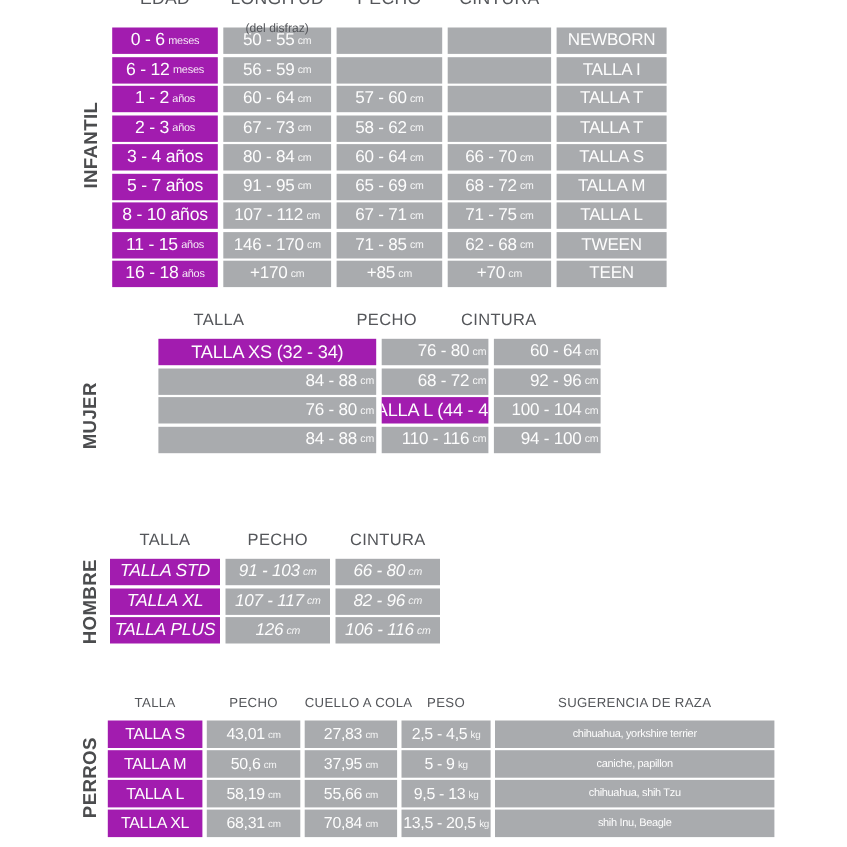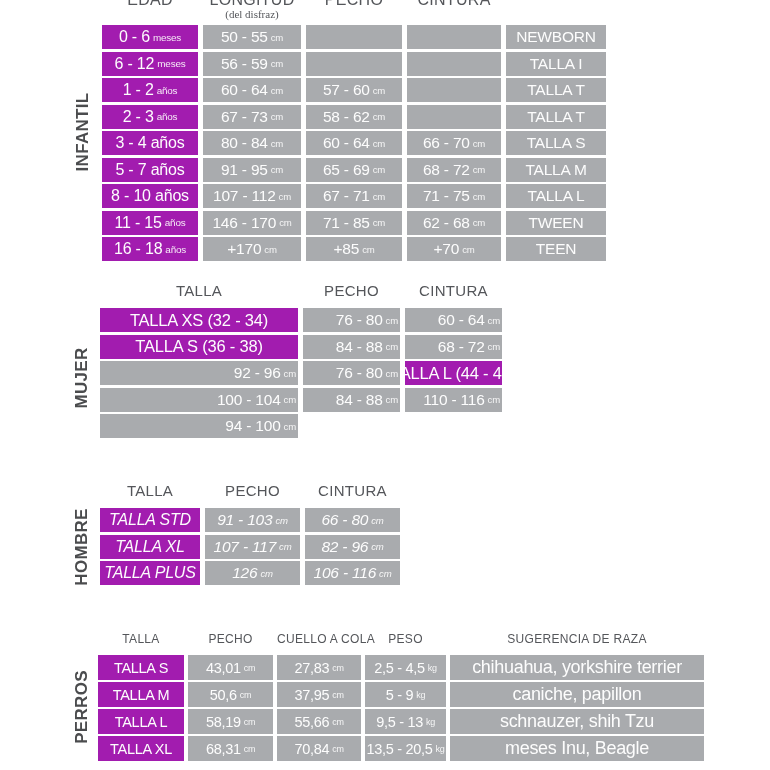--- a/index.html
+++ b/index.html
@@ -17,49 +17,49 @@
         letter-spacing:-0.2px;}
   .dark{background:#a21caf;}
   .light{background:#a9abae;}
   .unit{font-size:62%;margin-left:3px;opacity:.92;}
 
   
   #sec-infantil{left:102px;top:0;}
   #sec-infantil .thead{grid-template-columns:96px 98px 96px 94px 100px;height:25px;}
   #sec-infantil .th{font-size:16px;}
   #sec-infantil .th-label{position:absolute;top:-9px;left:0;right:0;}
-  #sec-infantil .th-sub{position:absolute;top:8px;left:0;right:0;font-family:Liberation Serif, serif;}
+  #sec-infantil .th-sub{position:absolute;top:20px;left:0;right:0;}
   #sec-infantil .tbody{grid-template-columns:96px 98px 96px 94px 100px;}
   #sec-infantil .dark{font-size:16px;}
   #sec-infantil .light{font-size:15.5px;}
 
   
   #sec-mujer{left:100px;top:282px;}
   #sec-mujer .thead{grid-template-columns:198px 97px 97px;height:26px;}
   #sec-mujer .th{font-size:15px;}
-  #sec-mujer .tbody{grid-template-columns:198px 97px 97px;}
+  #sec-mujer .tbody{grid-template-columns:198px 97px 97px;margin-left:44px;}
   #sec-mujer .dark{font-size:16.5px;}
   #sec-mujer .light{font-size:15.5px;justify-content:flex-end;}
 
   
   #sec-hombre{left:100px;top:482px;}
   #sec-hombre .thead{grid-template-columns:100px 95px 95px;height:26px;}
   #sec-hombre .th{font-size:15px;}
   #sec-hombre .tbody{grid-template-columns:100px 95px 95px;font-style:italic;}
   #sec-hombre .dark{font-size:16px;}
   #sec-hombre .light{font-size:15.5px;}
 
   
   #sec-perros{left:98px;top:632px;}
   #sec-perros .thead{grid-template-columns:86px 85px 84px 81px 254px;column-gap:4px;height:23px;}
   #sec-perros .th{font-size:12px;}
   #sec-perros .tbody{grid-template-columns:86px 85px 84px 81px 254px;column-gap:4px;
                      grid-auto-rows:25px;row-gap:2px;}
   #sec-perros .cell{font-size:14.5px;letter-spacing:-0.3px;}
-  #sec-perros .c4{font-size:18px;}
+  #sec-perros .c4{font-size:10px;}
 
   .side-label{position:absolute;transform:translate(-50%,-50%) rotate(-90deg);
               transform-origin:center;font-weight:bold;font-size:17px;color:#4b4c4e;
               letter-spacing:.3px;white-space:nowrap;}
   #lbl-infantil{left:83px;top:132px;}
   #lbl-mujer{left:82px;top:378px;}
   #lbl-hombre{left:82px;top:547px;}
   #lbl-perros{left:82px;top:707px;}
 </style>
 </head>
@@ -149,21 +149,20 @@
           <div class="th-label">PECHO</div>
         </div>
         <div class="th">
           <div class="th-label">CINTURA</div>
         </div>
       </div>
     <div class="tbody">
         <div class="cell c0 dark">TALLA XS (32 - 34)</div>
         <div class="cell c1 light">76 - 80 <span class="unit">cm</span></div>
         <div class="cell c2 light">60 - 64 <span class="unit">cm</span></div>
-        <div class="cell c0 dark">TALLA S (36 - 38)</div>
         <div class="cell c1 light">84 - 88 <span class="unit">cm</span></div>
         <div class="cell c2 light">68 - 72 <span class="unit">cm</span></div>
         <div class="cell c1 light">92 - 96 <span class="unit">cm</span></div>
         <div class="cell c2 light">76 - 80 <span class="unit">cm</span></div>
         <div class="cell c0 dark">TALLA L (44 - 46)</div>
         <div class="cell c1 light">100 - 104 <span class="unit">cm</span></div>
         <div class="cell c2 light">84 - 88 <span class="unit">cm</span></div>
         <div class="cell c1 light">110 - 116 <span class="unit">cm</span></div>
         <div class="cell c2 light">94 - 100 <span class="unit">cm</span></div>
       </div>
@@ -220,22 +219,22 @@
         <div class="cell c4 light">chihuahua, yorkshire terrier</div>
         <div class="cell c0 dark">TALLA M</div>
         <div class="cell c1 light">50,6 <span class="unit">cm</span></div>
         <div class="cell c2 light">37,95 <span class="unit">cm</span></div>
         <div class="cell c3 light">5 - 9 <span class="unit">kg</span></div>
         <div class="cell c4 light">caniche, papillon</div>
         <div class="cell c0 dark">TALLA L</div>
         <div class="cell c1 light">58,19 <span class="unit">cm</span></div>
         <div class="cell c2 light">55,66 <span class="unit">cm</span></div>
         <div class="cell c3 light">9,5 - 13 <span class="unit">kg</span></div>
-        <div class="cell c4 light">schnauzer, shih Tzu</div>
+        <div class="cell c4 light">chihuahua, shih Tzu</div>
         <div class="cell c0 dark">TALLA XL</div>
         <div class="cell c1 light">68,31 <span class="unit">cm</span></div>
         <div class="cell c2 light">70,84 <span class="unit">cm</span></div>
         <div class="cell c3 light">13,5 - 20,5 <span class="unit">kg</span></div>
-        <div class="cell c4 light">meses Inu, Beagle</div>
+        <div class="cell c4 light">shih Inu, Beagle</div>
       </div>
   </div>
 
 </div>
 
 </body></html>

